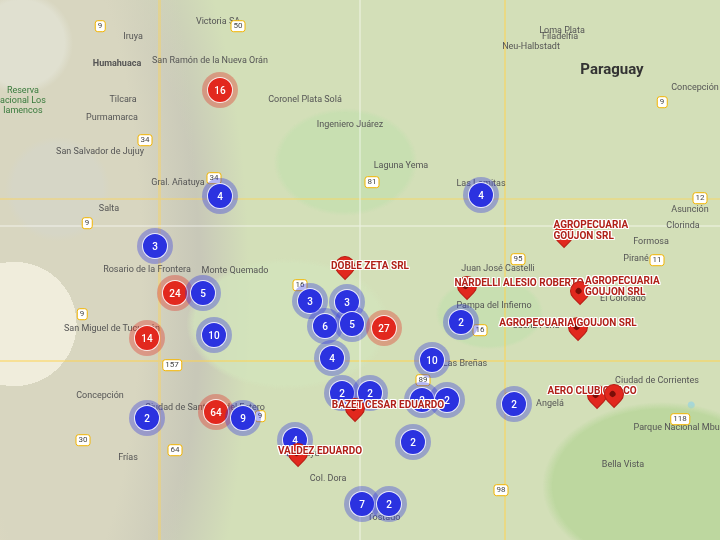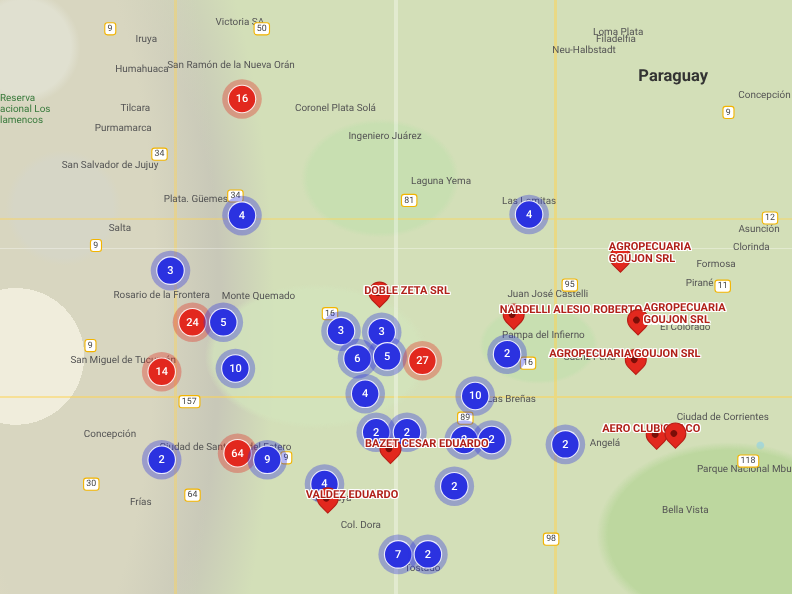--- a/index.html
+++ b/index.html
@@ -114,35 +114,35 @@
     pointer-events:none;
   }
 </style>
 </head>
 <body>
 
 <div class="terrain"></div>
 
 <div id="overlay">
     <div class="country-label" style="left: 612px; top: 69px;">Paraguay</div>
-    <div class="map-label reserve-label" style="text-align: left; transform: none; left: 0px; top: 86px; line-height: 1.1;"><span>Reserva</span><br><span>acional Los</span><br><span>lamencos</span></div>
+    <div class="map-label reserve-label" style="text-align: center; transform: none; left: 0px; top: 86px; line-height: 1.1;"><span>Reserva</span><br><span>acional Los</span><br><span>lamencos</span></div>
     <div class="map-label" style="left: 133px; top: 36px;">Iruya</div>
-    <div class="map-label" style="left: 129px; top: 63px;">Humahuaca</div>
+    <div class="map-label" style="left: 117px; top: 63px; font-weight: bold;">Humahuaca</div>
     <div class="map-label" style="left: 123px; top: 99px;">Tilcara</div>
     <div class="map-label" style="left: 112px; top: 117px;">Purmamarca</div>
     <div class="map-label" style="left: 218px; top: 21px;">Victoria SA</div>
     <div class="map-label" style="left: 210px; top: 60px;">San Ramón de la Nueva Orán</div>
     <div class="map-label" style="left: 560px; top: 8px; margin-top: 28px;">Filadelfia</div>
     <div class="map-label" style="left: 562px; top: 30px;">Loma Plata</div>
     <div class="map-label" style="left: 531px; top: 46px;">Neu-Halbstadt</div>
     <div class="map-label" style="left: 695px; top: 87px;">Concepción</div>
     <div class="map-label" style="left: 305px; top: 99px;">Coronel Plata Solá</div>
     <div class="map-label" style="left: 350px; top: 124px;">Ingeniero Juárez</div>
     <div class="map-label" style="left: 100px; top: 151px;">San Salvador de Jujuy</div>
-    <div class="map-label" style="left: 178px; top: 182px;">Plata. Güemes</div>
+    <div class="map-label" style="left: 178px; top: 182px;">Gral. Añatuya</div>
     <div class="map-label" style="left: 109px; top: 208px;">Salta</div>
     <div class="map-label" style="left: 147px; top: 269px;">Rosario de la Frontera</div>
     <div class="map-label" style="left: 401px; top: 165px;">Laguna Yema</div>
     <div class="map-label" style="left: 481px; top: 183px;">Las Lomitas</div>
     <div class="map-label" style="left: 235px; top: 270px;">Monte Quemado</div>
     <div class="map-label" style="left: 651px; top: 241px;">Formosa</div>
     <div class="map-label" style="left: 636px; top: 258px;">Pirané</div>
     <div class="map-label" style="left: 683px; top: 225px;">Clorinda</div>
     <div class="map-label" style="left: 690px; top: 209px;">Asunción</div>
     <div class="map-label" style="left: 498px; top: 268px;">Juan José Castelli</div>

